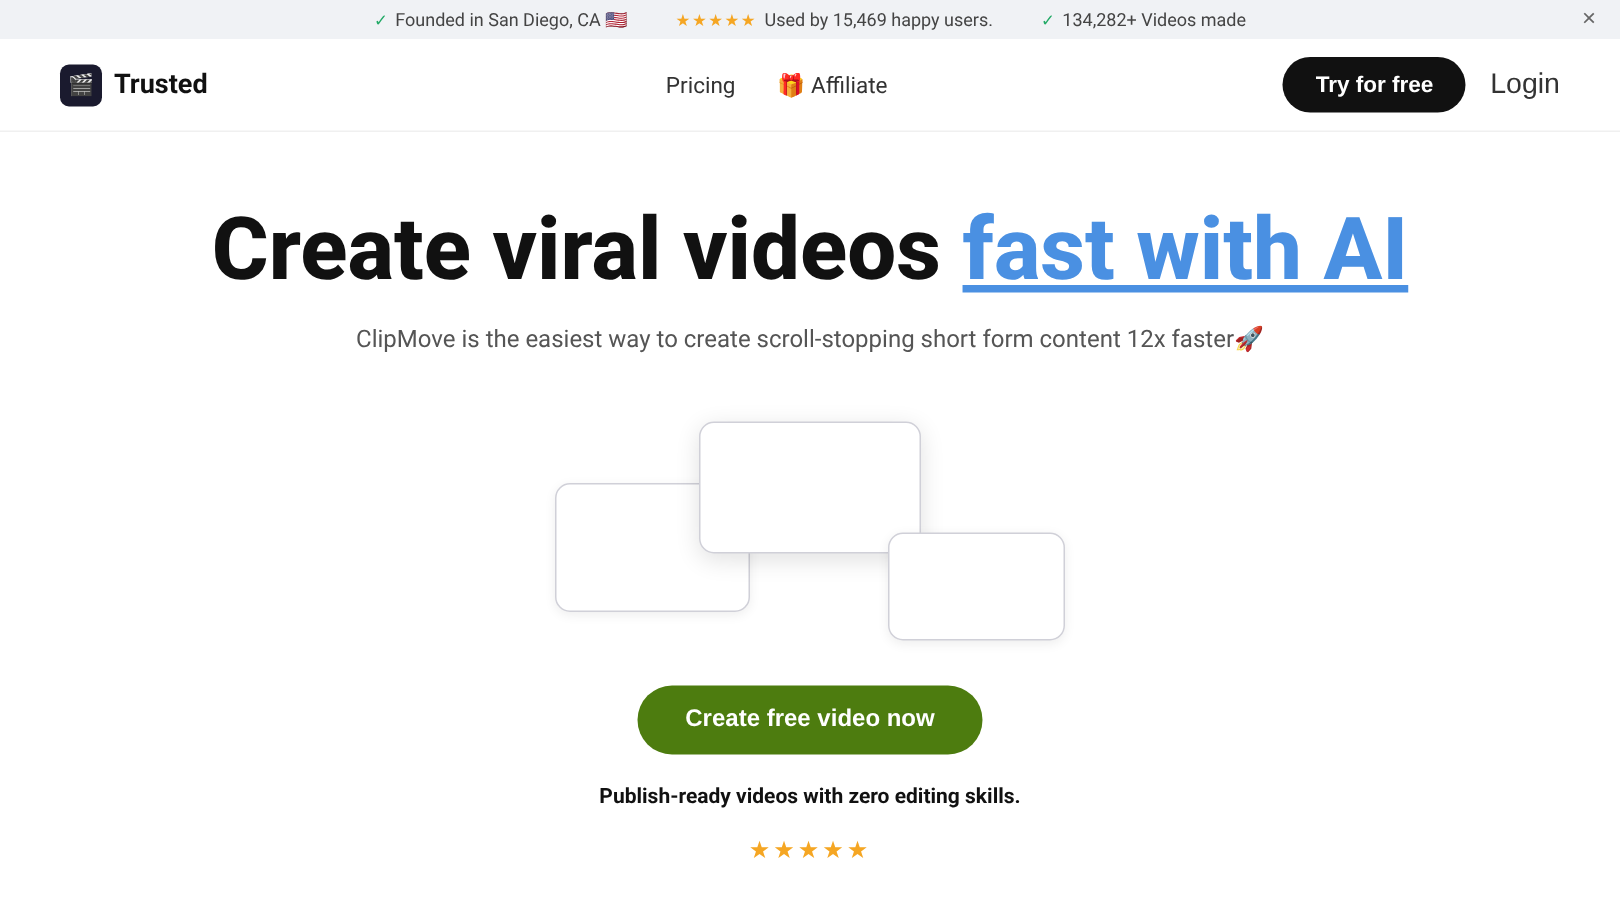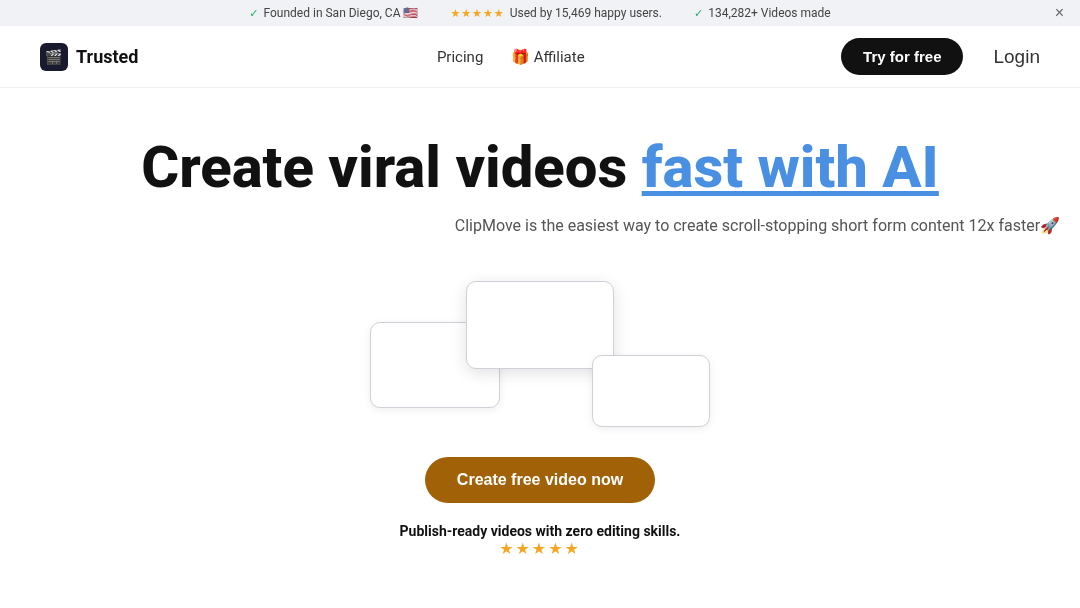--- a/index.html
+++ b/index.html
@@ -88,21 +88,21 @@
     }
     .nav-link {
       font-size: 15px;
       color: #333;
       text-decoration: none;
       cursor: pointer;
     }
     .nav-actions {
       display: flex;
       align-items: center;
-      gap: 30px;
+      gap: 16px;
     }
     .btn-try {
       background: #111;
       color: #fff;
       border: none;
       border-radius: 24px;
       padding: 10px 22px;
       font-size: 15px;
       font-weight: 600;
       cursor: pointer;
@@ -111,40 +111,39 @@
       background: none;
       border: none;
       font-size: 19px;
       color: #333;
       cursor: pointer;
     }
 
     
     .hero {
       text-align: center;
-      padding: 48px 20px 20px;
+      padding: 48px 4px 20px;
     }
     .hero-title {
       font-size: 58px;
       font-weight: 800;
       color: #111;
       line-height: 1.1;
       margin-bottom: 16px;
     }
     .hero-title .highlight {
       color: #4a90e2;
       text-decoration: underline;
       text-decoration-color: #4a90e2;
       text-underline-offset: 4px;
     }
     .hero-subtitle {
       font-size: 16px;
       color: #555;
       margin-bottom: 32px;
-      text-align: right;
     }
 
     
     .video-preview-area {
       position: relative;
       width: 340px;
       height: 160px;
       margin: 0 auto 30px;
     }
     .video-card {
@@ -173,34 +172,35 @@
       right: 0;
       bottom: 0;
     }
 
     
     .cta-section {
       text-align: center;
       margin-top: 10px;
     }
     .btn-cta {
-      background: #a16207;
+      background: #4d7c0f;
       color: #fff;
       border: none;
       border-radius: 28px;
       padding: 14px 32px;
       font-size: 16px;
       font-weight: 600;
       cursor: pointer;
       margin-bottom: 20px;
     }
     .cta-tagline {
       font-size: 14px;
       font-weight: 700;
       color: #111;
+      margin-bottom: 18px;
     }
     .trust-row {
       display: flex;
       align-items: center;
       justify-content: center;
       gap: 8px;
       font-size: 13px;
       color: #555;
     }
     .trust-stars {

